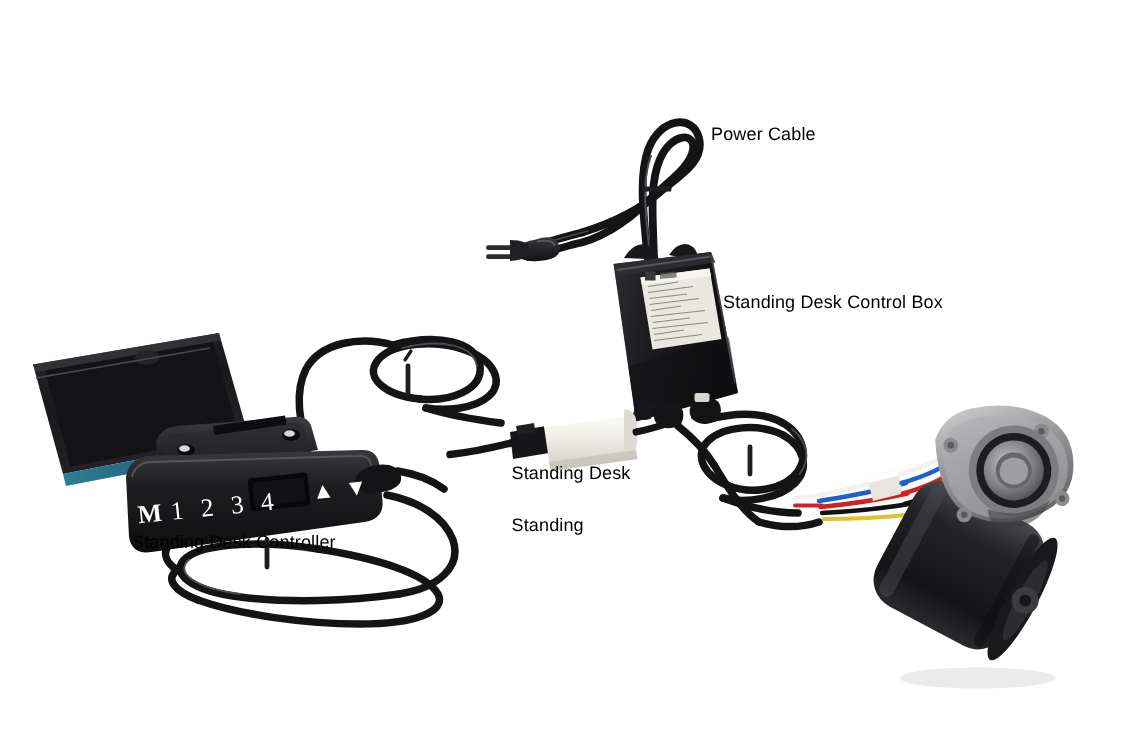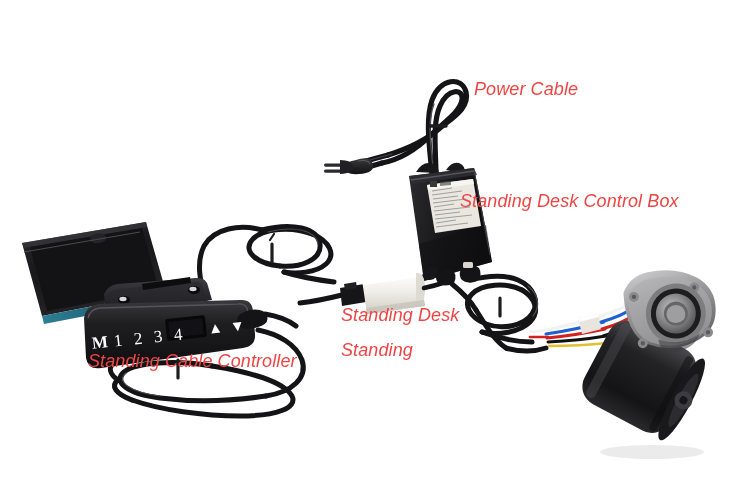--- a/index.html
+++ b/index.html
@@ -8,30 +8,29 @@
     width:750px;height:500px;
     background:#ffffff;
     font-family:"Liberation Sans", sans-serif;
     overflow:hidden;
   }
   #scene{position:relative;width:750px;height:500px;background:#fff;}
   #art{position:absolute;left:0;top:0;width:750px;height:500px;}
 
   .label{
     position:absolute;
-    color:#ef4444;
+    color:#000000;
     font-family:"Liberation Sans", sans-serif;
-    font-size:18px;
+    font-size:12px;
     line-height:22px;
     white-space:pre;
     letter-spacing:.1px;
-    font-style:italic;
   }
   .lbl-power{left:474px;top:78px;}
-  .lbl-box{left:460px;top:190px;}
+  .lbl-box{left:482px;top:190px;}
   .lbl-bt1{left:341px;top:304px;}
   .lbl-bt2{left:341px;top:339px;}
   .lbl-motorcable{left:499px;top:336px;}
   .lbl-motor{left:501px;top:410px;}
   .lbl-controller{left:88px;top:350px;}
 </style>
 </head>
 <body>
 
 <div id="scene">
@@ -311,15 +310,15 @@
     <span style="position:absolute;left:86px;top:11px;transform:rotate(-6deg);color:#fff;font-size:17px;font-family:'Liberation Serif',serif;">4</span>
     <span style="position:absolute;left:120px;top:5px;transform:rotate(-6deg);color:#fff;font-size:15px;">▲</span>
     <span style="position:absolute;left:142px;top:3px;transform:rotate(-6deg);color:#fff;font-size:15px;">▼</span>
     <span style="position:absolute;left:80px;top:6px;width:40px;height:22px;color:#7fd0ff;font-size:11px;"></span>
   </div>
 
   <div class="label lbl-power">Power Cable</div>
   <div class="label lbl-box">Standing Desk Control Box</div>
   <div class="label lbl-bt1">Standing Desk</div>
   <div class="label lbl-bt2">Standing</div>
-  <div class="label lbl-controller">Standing Cable Controller</div>
+  <div class="label lbl-controller">Standing Desk Controller</div>
 
 </div>
 
 </body></html>

